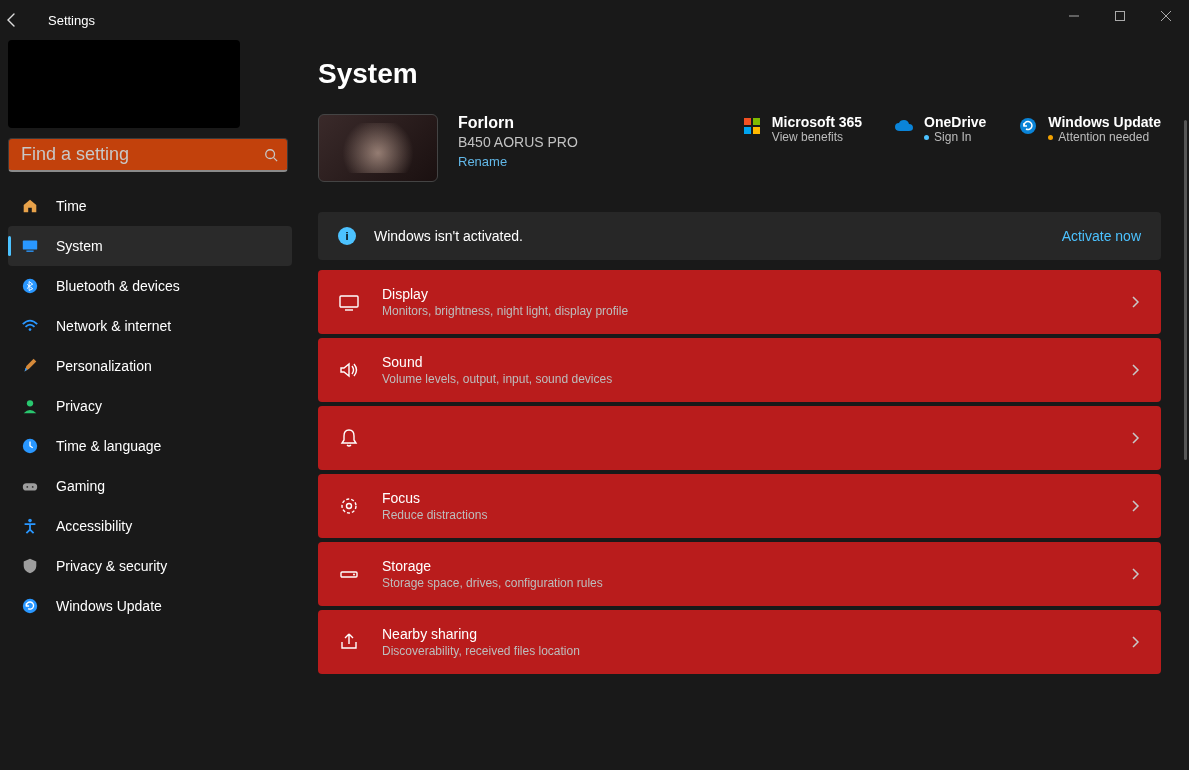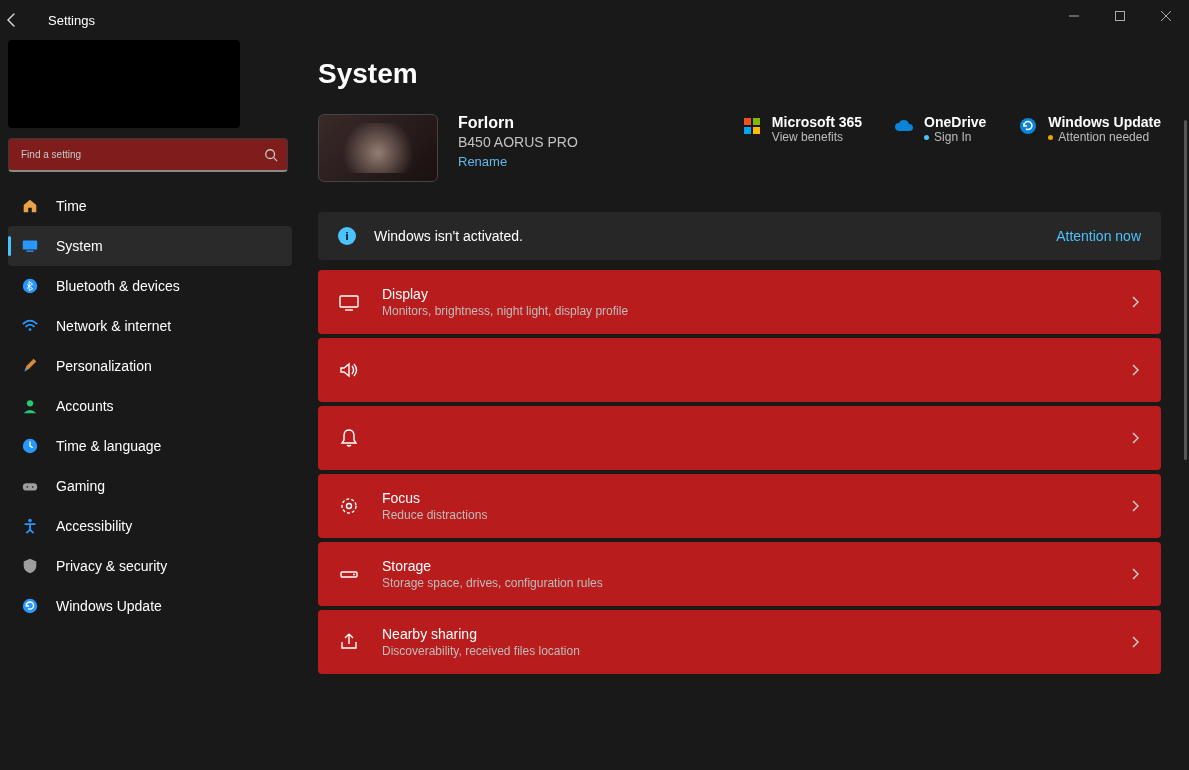--- a/index.html
+++ b/index.html
@@ -18,23 +18,23 @@
   .win-btn { width: 46px; height: 32px; display:flex; align-items:center; justify-content:center; cursor:pointer; color:#aaa; }
   .win-btn svg { width:10px; height:10px; }
 
   .app { display:flex; height: calc(100% - 40px); }
 
   
   .sidebar { width: 300px; padding: 0 8px; flex-shrink:0; }
   .profile { width: 232px; height: 88px; margin: 0 0 10px 0; background:#000; border-radius:4px; }
   .search-wrap { position:relative; margin-bottom:14px; }
   .search {
-    width: 280px; height:34px; background:#7f1d1d; border:1px solid #3a3a3a;
+    width: 280px; height:34px; background:#c2410c; border:1px solid #3a3a3a;
     border-bottom:2px solid #8a8a8a; border-radius:4px;
-    padding: 0 36px 0 12px; color:#fff; font-size:10px; outline:none;
+    padding: 0 36px 0 12px; color:#fff; font-size:18px; outline:none;
   }
   .search::placeholder { color:#c8c8c8; }
   .search-icon { position:absolute; right:14px; top:50%; transform:translateY(-50%); color:#c8c8c8; }
   .navlist { list-style:none; }
   .navitem {
     display:flex; align-items:center; height:40px; gap:16px;
     padding:0 12px; border-radius:4px; cursor:pointer; color:#fff;
   }
   .navitem .ic { width:20px; height:20px; display:flex; align-items:center; justify-content:center; flex-shrink:0; }
   .navitem.active { background:#2a2a2a; position:relative; }
@@ -171,21 +171,21 @@
           </span>
         <span>Personalization</span>
       </li>
       <li class="navitem">
         <span class="ic">
             <svg width="18" height="18" viewBox="0 0 20 20">
               <circle cx="10" cy="7" r="3.5" fill="#29c76f"></circle>
               <path d="M3 18 Q10 11 17 18 Z" fill="#29c76f"></path>
             </svg>
           </span>
-        <span>Accounts</span>
+        <span>Privacy</span>
       </li>
       <li class="navitem">
         <span class="ic">
             <svg width="18" height="18" viewBox="0 0 20 20">
               <circle cx="10" cy="10" r="8" fill="#2997ff"></circle>
               <path d="M10 5 V10 L13 12" stroke="#fff" stroke-width="1.5" fill="none"></path>
             </svg>
           </span>
         <span>Time &amp; language</span>
       </li>
@@ -284,21 +284,21 @@
                 <span>Attention needed</span>
               </div>
           </div>
         </div>
       </div>
     </div>
 
     <div class="banner">
       <span class="info-ic">i</span>
       <span class="msg">Windows isn't activated.</span>
-      <a class="act">Attention now</a>
+      <a class="act">Activate now</a>
     </div>
 
     <div class="card">
       <span class="cicon">
           <svg width="22" height="22" viewBox="0 0 22 22">
             <rect x="2" y="5" width="18" height="11" rx="1" stroke="#fff" fill="none" stroke-width="1.4"></rect>
             <line x1="7" y1="19" x2="15" y2="19" stroke="#fff" stroke-width="1.4"></line>
           </svg>
         </span>
       <div>
@@ -312,20 +312,24 @@
         </span>
     </div>
 
     <div class="card">
       <span class="cicon">
           <svg width="22" height="22" viewBox="0 0 22 22">
             <path d="M3 9 H6 L11 5 V17 L6 13 H3 Z" stroke="#fff" fill="none" stroke-width="1.4"></path>
             <path d="M14 7 Q17 11 14 15 M16 5 Q21 11 16 17" stroke="#fff" fill="none" stroke-width="1.4"></path>
           </svg>
         </span>
+      <div>
+        <div class="ctitle">Sound</div>
+        <div class="cdesc">Volume levels, output, input, sound devices</div>
+      </div>
       <span class="chev">
           <svg width="12" height="12" viewBox="0 0 12 12">
             <path d="M4 1 L9 6 L4 11" stroke="#c8c8c8" fill="none" stroke-width="1.5"></path>
           </svg>
         </span>
     </div>
 
     <div class="card">
       <span class="cicon">
           <svg width="22" height="22" viewBox="0 0 22 22">

